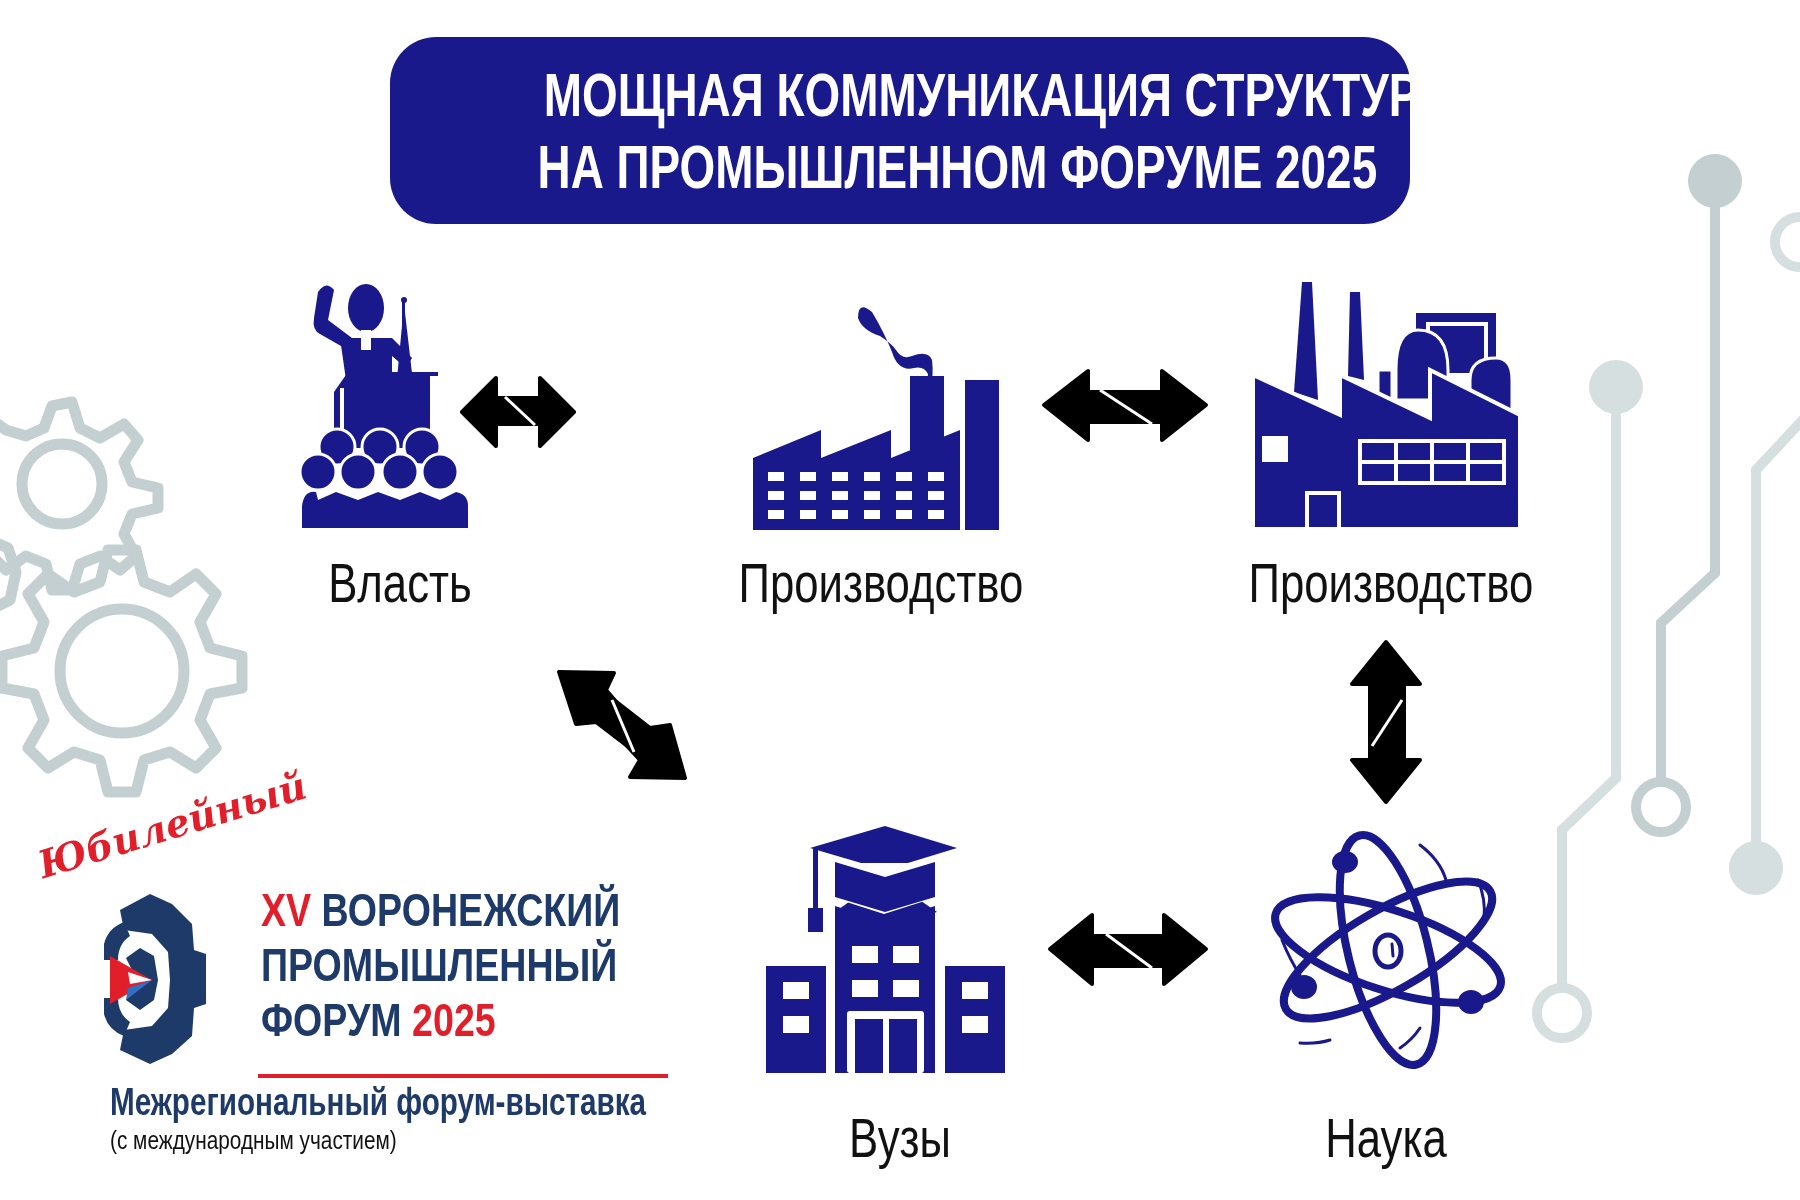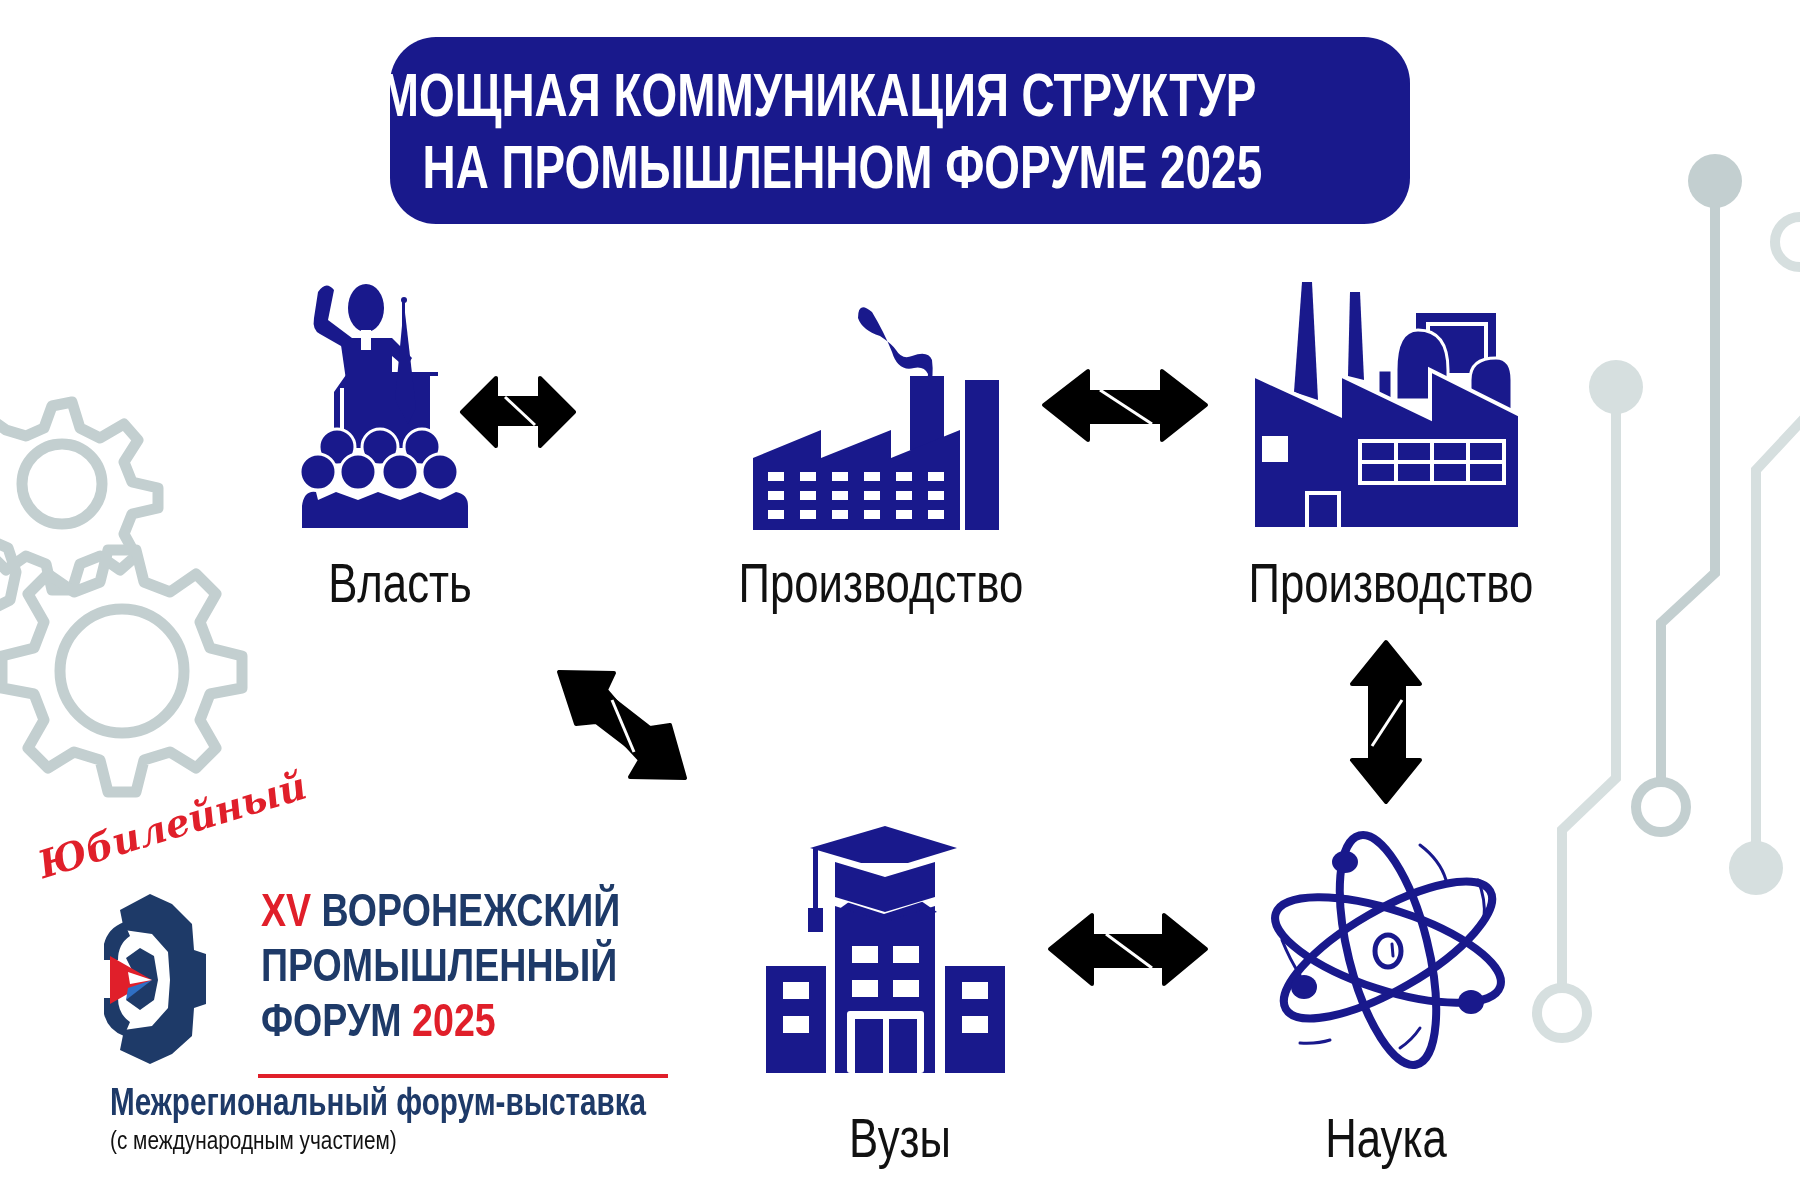--- a/index.html
+++ b/index.html
@@ -6,21 +6,21 @@
   body {
     width: 1800px; height: 1200px; position: relative; overflow: hidden;
     background: #ffffff;
     font-family: "Liberation Sans", sans-serif;
   }
   svg.layer { position: absolute; left: 0; top: 0; }
 
   .title-pill {
     position: absolute; left: 390px; top: 37px; width: 1020px; height: 187px;
     border-radius: 46px; background: #19198c;
-    display: flex; flex-direction: column; align-items: flex-end; justify-content: center;
+    display: flex; flex-direction: column; align-items: flex-start; justify-content: center;
   }
   .title-line {
     color: #ffffff; font-family: "Liberation Sans", sans-serif; font-weight: bold;
     font-size: 62px; line-height: 72px; letter-spacing: 0px;
     transform: scaleX(0.74); transform-origin: center; white-space: nowrap;
   }
 
   .node-label {
     position: absolute; color: #111111; font-family: "Liberation Sans", sans-serif;
     font-size: 56px; line-height: 56px; white-space: nowrap;

